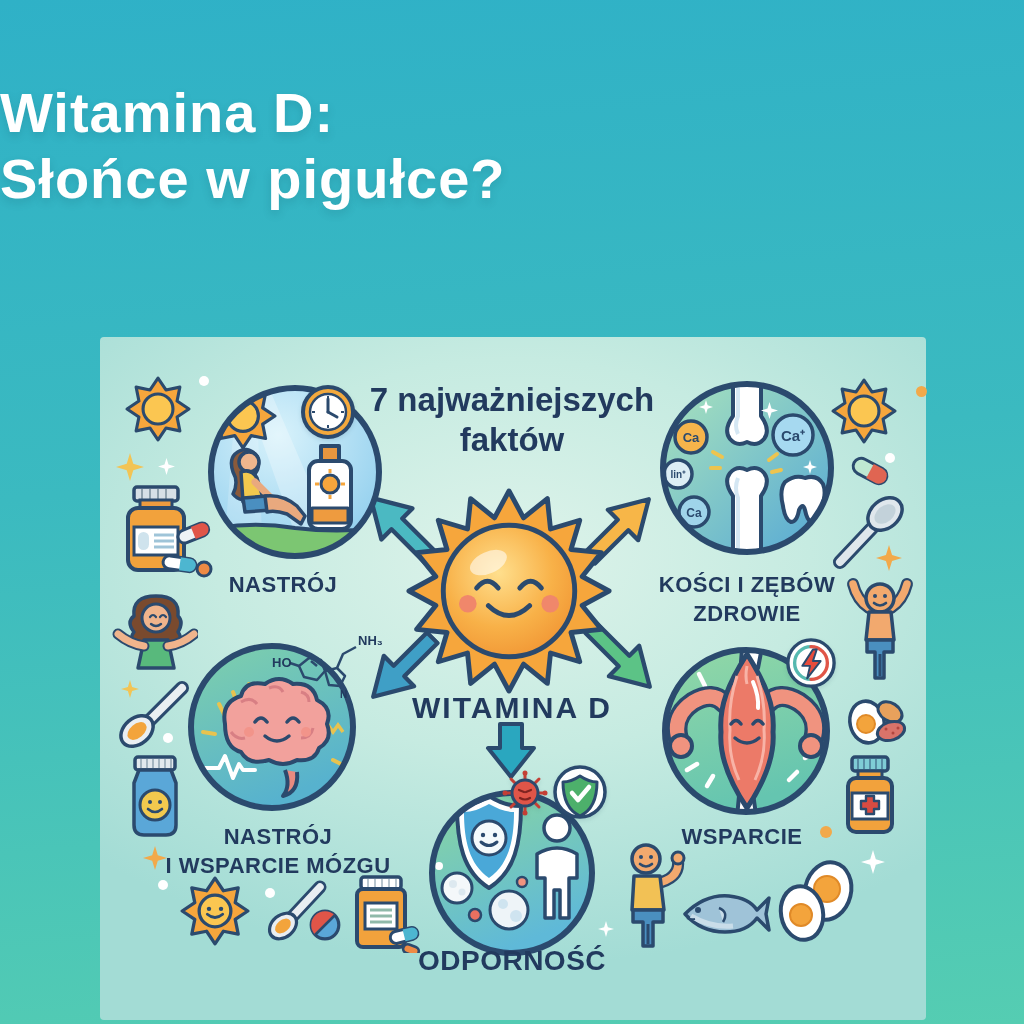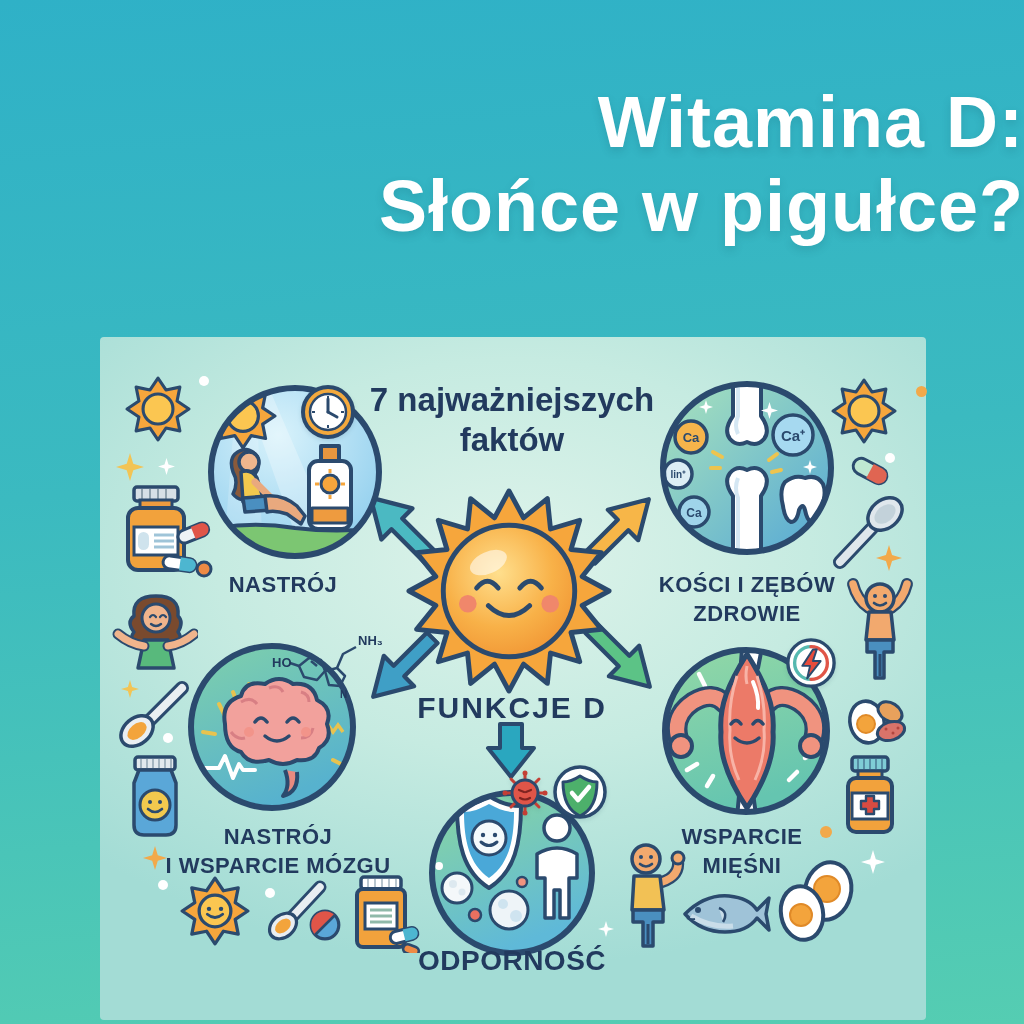--- a/index.html
+++ b/index.html
@@ -1,21 +1,21 @@
 <!DOCTYPE html>
 <html><head>
 <meta charset="utf-8">
 <style>
   html,body{margin:0;padding:0;}
   body{font-family:"Liberation Sans",sans-serif;}
   .canvas{position:relative;width:1024px;height:1024px;overflow:hidden;
     background:linear-gradient(175deg,#2fb1c7 0%,#3bbac0 45%,#55cdb2 100%);}
   .abs{position:absolute;}
-  .title{position:absolute;top:80px;left:0;width:100%;text-align:right;
-    color:#ffffff;font-weight:800;font-size:72px;line-height:1.17;letter-spacing:1px;
+  .title{position:absolute;top:80px;left:0;width:100%;text-align:left;
+    color:#ffffff;font-weight:800;font-size:56px;line-height:1.17;letter-spacing:1px;
     text-shadow:0 4px 8px rgba(15,80,95,.18);}
   .panel{position:absolute;left:100px;top:337px;width:826px;height:683px;border-radius:4px;
     background:radial-gradient(ellipse 75% 60% at 50% 32%,#ddf3ea 0%,#c6ebe1 48%,#a3dcd5 100%);}
   .subtitle{position:absolute;left:362px;top:380px;width:300px;text-align:center;
     color:#223a5e;font-weight:800;font-size:33px;line-height:1.22;}
   .center-label{position:absolute;left:402px;top:691px;width:220px;text-align:center;
     color:#223a5e;font-weight:800;font-size:30px;letter-spacing:2px;}
   .fact-label{position:absolute;text-align:center;color:#223a5e;font-weight:800;
     font-size:22px;line-height:1.32;letter-spacing:.5px;}
   .dot{border-radius:50%;}
@@ -93,21 +93,21 @@
       <ellipse cx="84" cy="76" rx="20" ry="11" fill="#ffffff" opacity=".55" transform="rotate(-24 84 76)"></ellipse>
       <circle cx="63" cy="118" r="9" fill="#f0876b"></circle>
         <circle cx="147" cy="118" r="9" fill="#f0876b"></circle>
       <g fill="none" stroke="#2b4a6e" stroke-width="5" stroke-linecap="round">
         <path d="M72,102 q11,-14 22,0"></path>
           <path d="M116,102 q11,-14 22,0"></path>
         <path d="M84,120 q21,20 42,0"></path>
       </g>
     </svg>
   </div>
-  <div class="center-label">FUNKCJE D</div>
+  <div class="center-label">WITAMINA D</div>
 
   <div class="abs" style="left:205px;top:382px;width:180px;height:180px">
     <svg viewBox="0 0 180 180">
       <defs>
         <radialGradient id="skyG" cx="40%" cy="28%" r="85%">
             <stop offset="0" stop-color="#d8f2fb"></stop>
             <stop offset="1" stop-color="#8acbec"></stop>
           </radialGradient>
         <clipPath id="c1c">
             <circle cx="90" cy="90" r="84"></circle>
@@ -334,21 +334,20 @@
   <div class="abs badge" style="left:785px;top:637px;width:52px;height:52px">
     <svg viewBox="0 0 54 54">
       <circle cx="27" cy="27" r="24" fill="#ffffff" stroke="#2b4a6e" stroke-width="3.5"></circle>
       <path d="M27,10 A17,17 0 0 0 27,44" fill="none" stroke="#56b9b0" stroke-width="3.5" stroke-linecap="round"></path>
       <path d="M27,10 A17,17 0 0 1 27,44" fill="none" stroke="#e05548" stroke-width="3.5" stroke-linecap="round"></path>
       <path d="M29,13 L18,30 L26,30 L23,43 L37,25 L29,25 L33,13 Z" fill="#e74c3c" stroke="#2b4a6e" stroke-width="2" stroke-linejoin="round"></path>
     </svg>
   </div>
   <div class="fact-label" style="left:642px;top:822px;width:200px">
     <div>WSPARCIE</div>
-    <div>MIĘŚNI</div>
   </div>
 
   <div class="abs" style="left:429px;top:790px;width:166px;height:166px">
     <svg viewBox="0 0 166 166">
       <defs>
         <linearGradient id="g5" x1="0" y1="0" x2=".4" y2="1">
             <stop offset="0" stop-color="#8ad6a0"></stop>
             <stop offset="1" stop-color="#5fb9d8"></stop>
           </linearGradient>
         <clipPath id="c5c">

